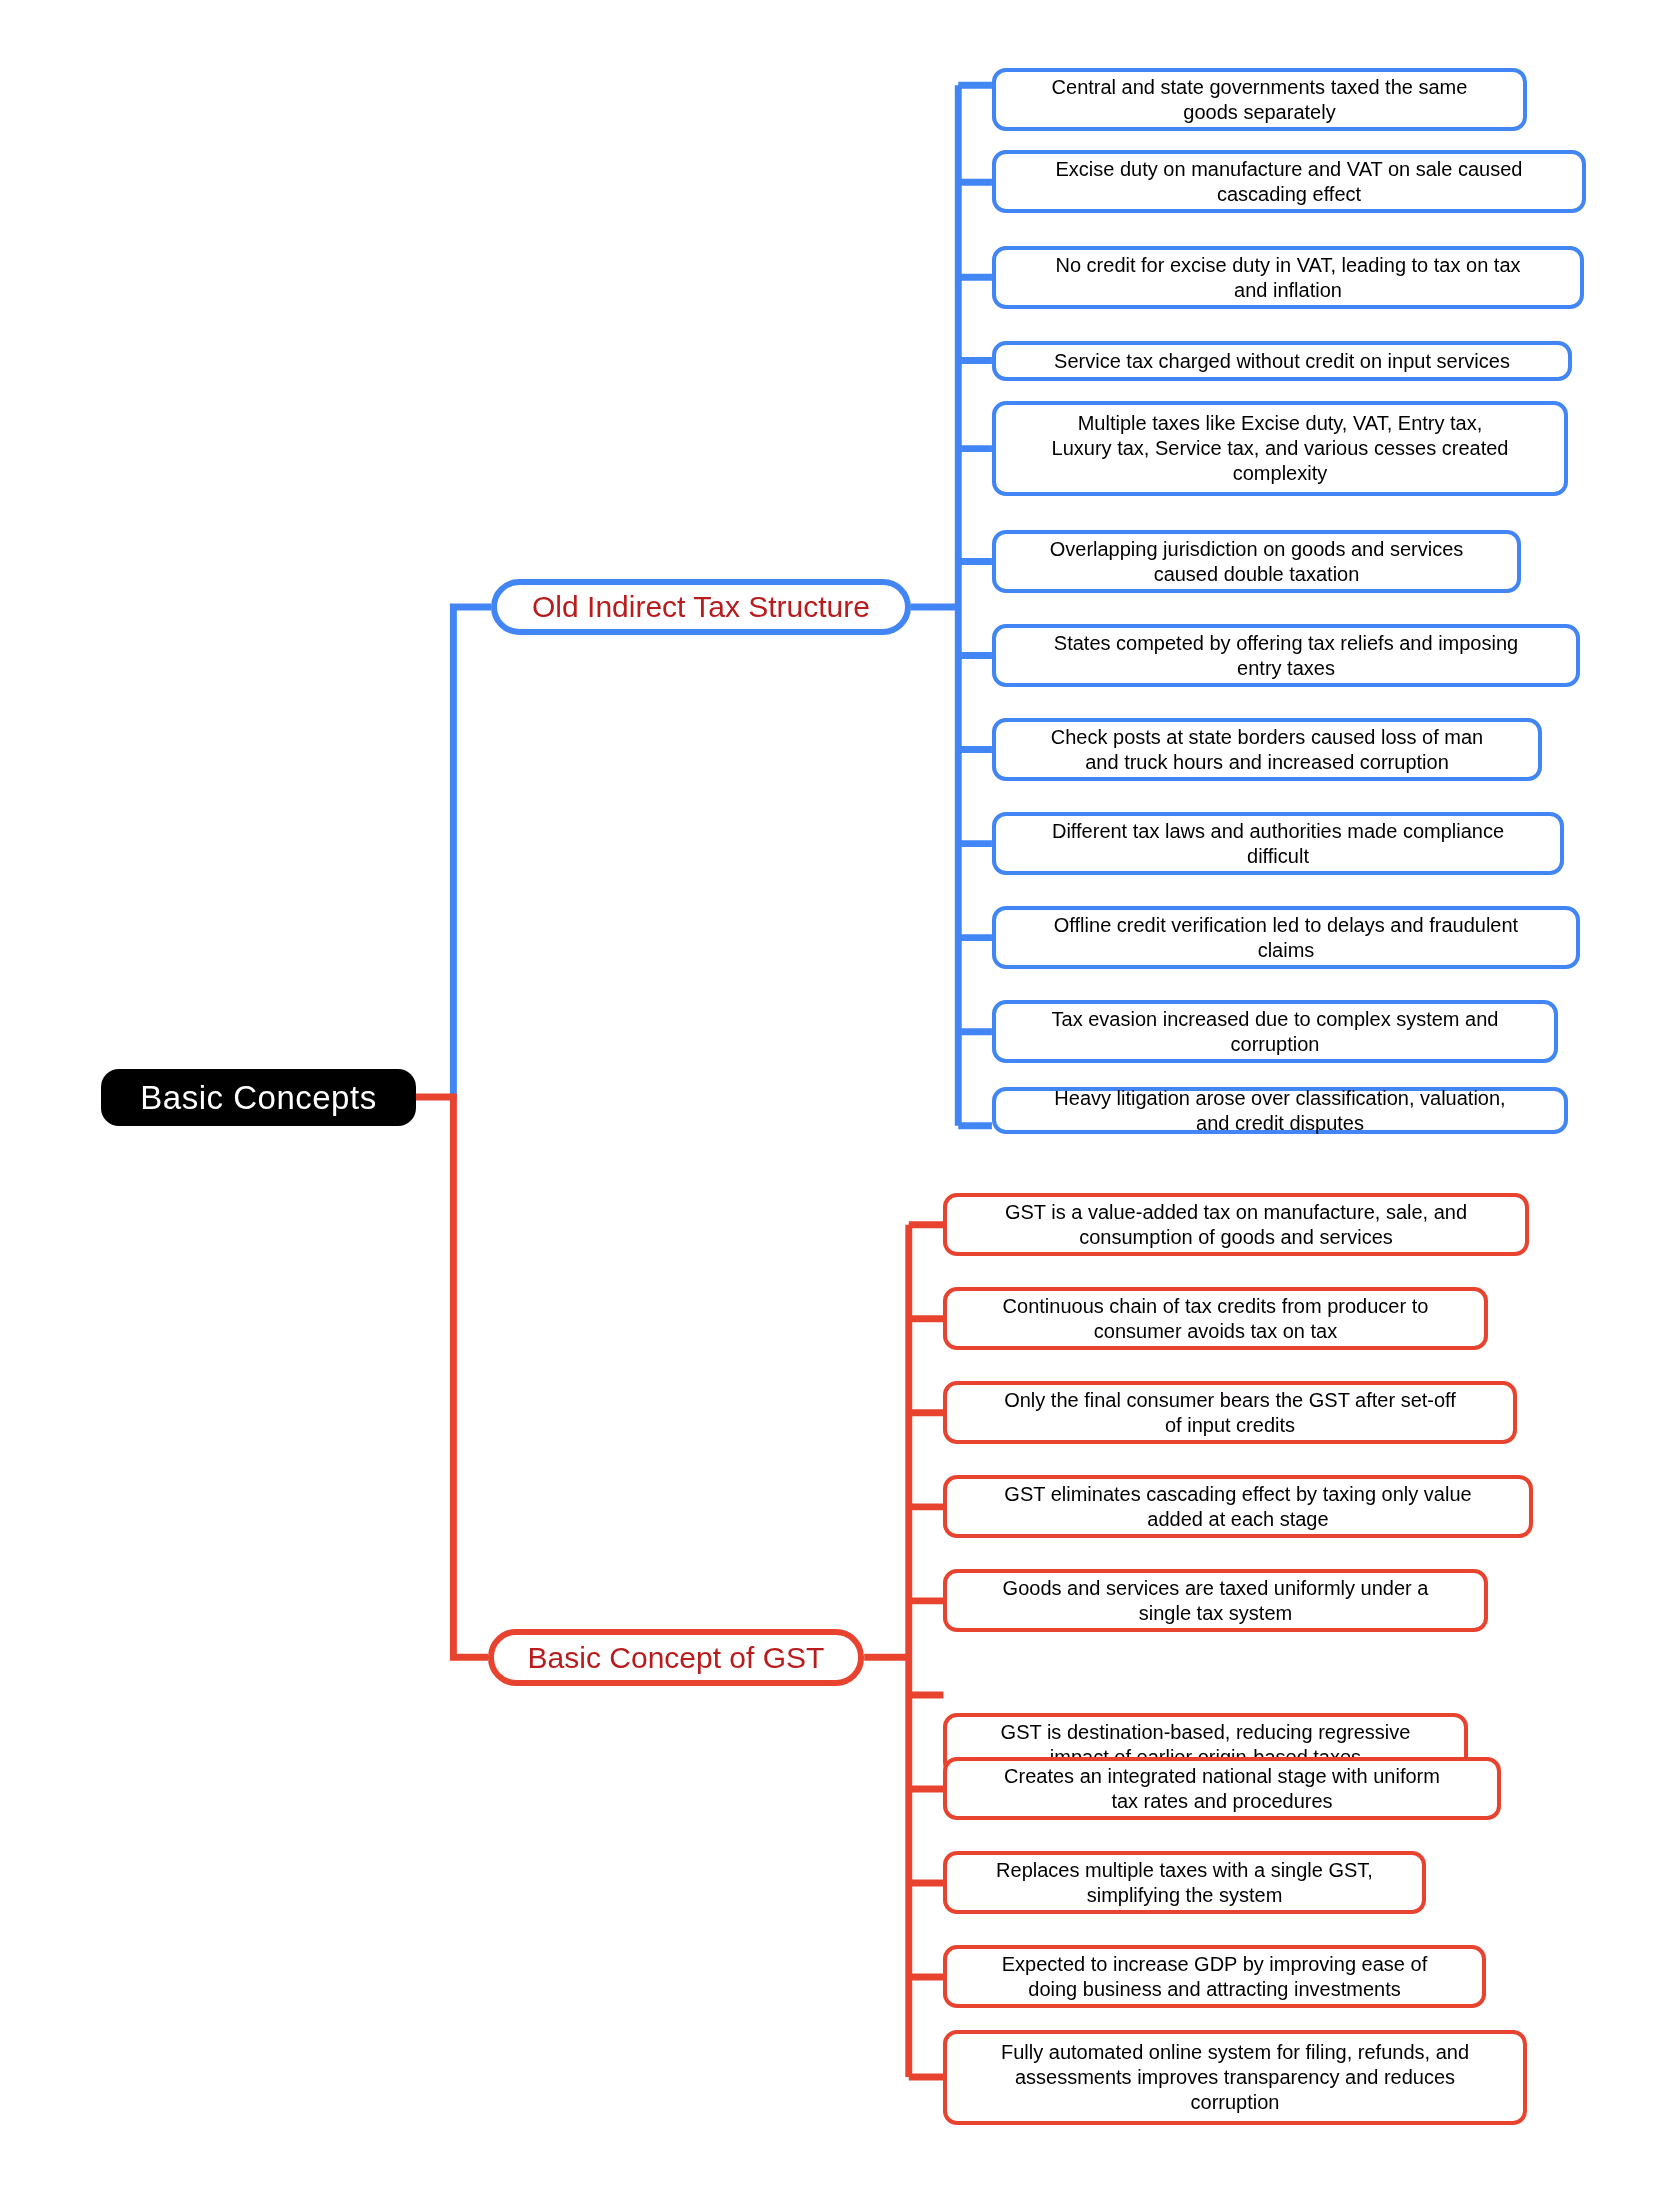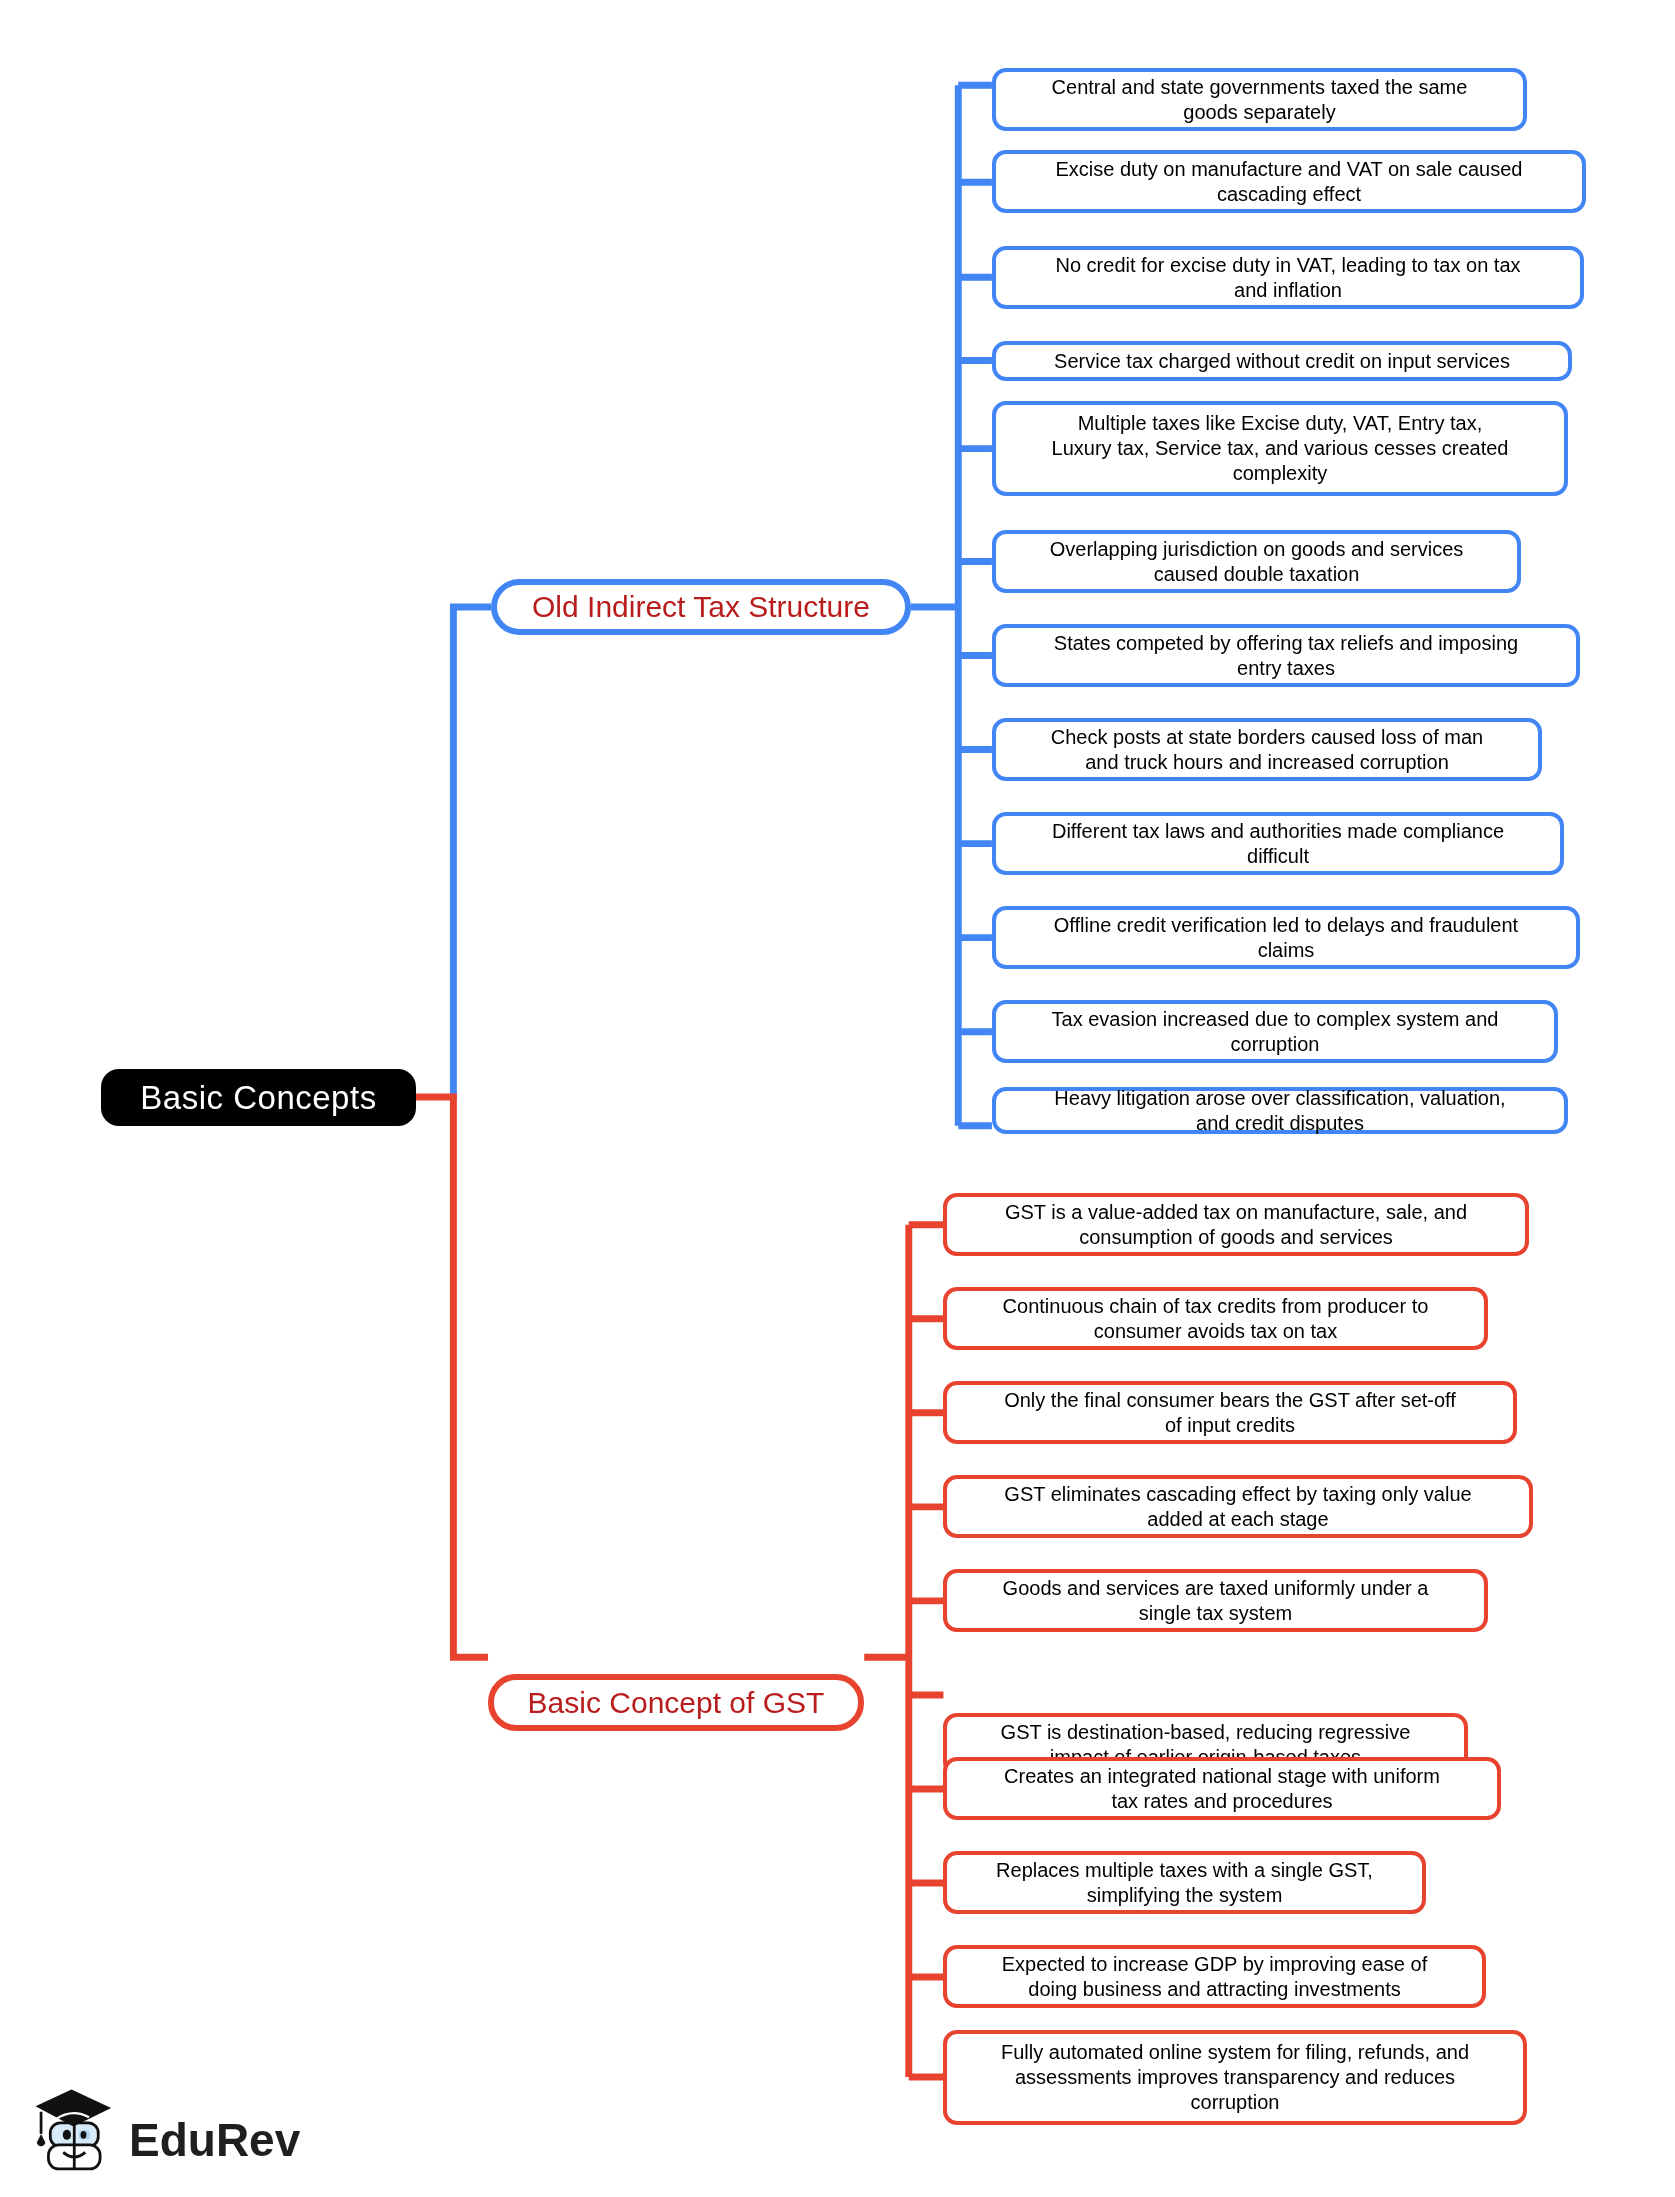--- a/index.html
+++ b/index.html
@@ -13,21 +13,21 @@
   .connectors{position:absolute;left:0;top:0;z-index:0;}
   .node{position:absolute;z-index:2;box-sizing:border-box;background:#ffffff;
         display:flex;align-items:center;justify-content:center;text-align:center;}
   .leaf{font-size:20px;line-height:25px;color:#000;padding:2px 10px;
         border:4px solid;border-radius:14px;white-space:pre-line;}
   .leaf.b{left:992px;border-color:#4285F4;}
   .leaf.r{left:943px;border-color:#E8432F;}
   .branch-label{font-size:30px;color:#b91c1c;border:6px solid;border-radius:28px;
         padding:2px 8px;white-space:nowrap;}
   .branch-label.b{left:491px;top:579px;width:420px;height:56px;border-color:#4285F4;}
-  .branch-label.r{left:488px;top:1629px;width:376px;height:57px;border-color:#E8432F;margin-top:45px;}
+  .branch-label.r{left:488px;top:1629px;width:376px;height:57px;border-color:#E8432F;}
   .root{left:101px;top:1069px;width:315px;height:57px;background:#000000;color:#ffffff;
         font-size:33px;font-weight:normal;border-radius:18px;letter-spacing:0.5px;}
   .logo{position:absolute;left:30px;top:2075px;display:flex;align-items:center;z-index:2;}
   .logo-text{font-size:46px;font-weight:bold;color:#1f1f1f;margin-left:16px;padding-top:26px;}
 </style>
 </head>
 <body>
 
 <div class="canvas">
 
@@ -87,31 +87,15 @@
   <div class="node leaf r" style="top:1757px;height:63px;width:558px">Creates an integrated national stage with uniform
 tax rates and procedures</div>
   <div class="node leaf r" style="top:1851px;height:63px;width:483px">Replaces multiple taxes with a single GST,
 simplifying the system</div>
   <div class="node leaf r" style="top:1945px;height:63px;width:543px">Expected to increase GDP by improving ease of
 doing business and attracting investments</div>
   <div class="node leaf r" style="top:2030px;height:95px;width:584px">Fully automated online system for filing, refunds, and
 assessments improves transparency and reduces
 corruption</div>
 
-  <div class="logo">
-    <svg width="83" height="103" viewBox="0 0 90 104">
-      <path d="M12 36 V60" stroke="#111" stroke-width="3" fill="none"></path>
-      <path d="M12 60 l-4.5 9 a4.5 4.5 0 0 0 9 0 z" fill="#111"></path>
-      <rect x="22" y="48" width="52" height="26" rx="11" fill="#d6eaf8" stroke="#111" stroke-width="3"></rect>
-      <rect x="20" y="72" width="56" height="26" rx="11" fill="#ffffff" stroke="#111" stroke-width="3"></rect>
-      <ellipse cx="40" cy="61" rx="4.5" ry="5.5" fill="#111"></ellipse>
-      <rect x="53" y="56" width="12" height="10" rx="3" fill="#aed4ee"></rect>
-      <ellipse cx="58" cy="61" rx="3.2" ry="4.2" fill="#111"></ellipse>
-      <path d="M48 50 V98" stroke="#111" stroke-width="3" fill="none"></path>
-      <path d="M36 80 q12 10 24 0" stroke="#111" stroke-width="3" fill="none"></path>
-      <polygon points="45,12 88,32 47,52 6,30" fill="#111"></polygon>
-      <path d="M28 44 q18 -12 36 -2" stroke="#ffffff" stroke-width="2.5" fill="none"></path>
-    </svg>
-    <div class="logo-text">EduRev</div>
-  </div>
 
 </div>
 
 
 </body></html>

